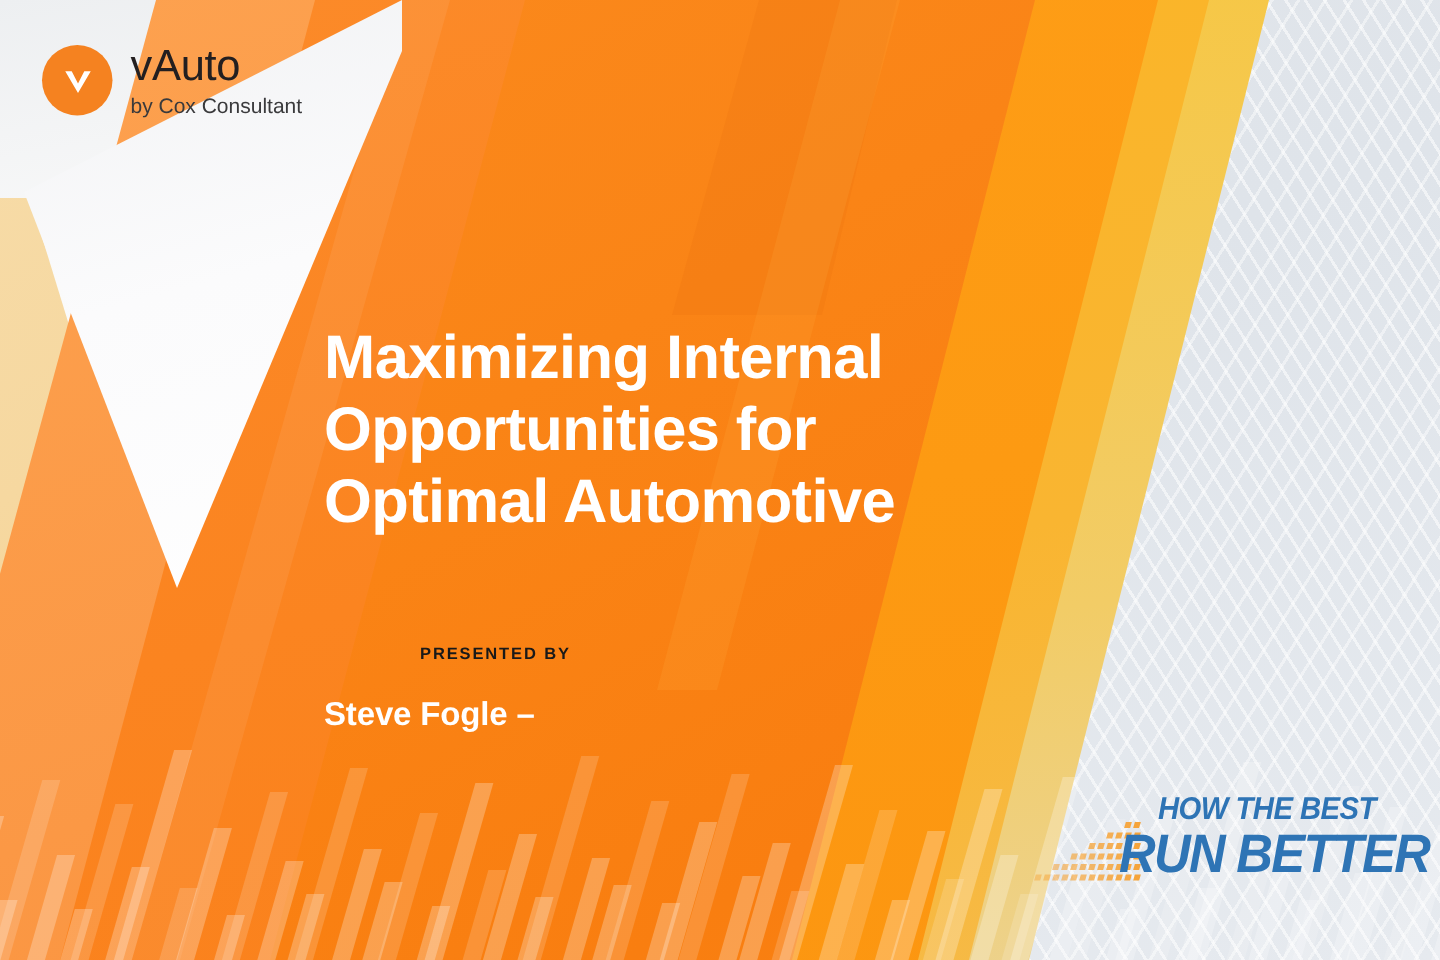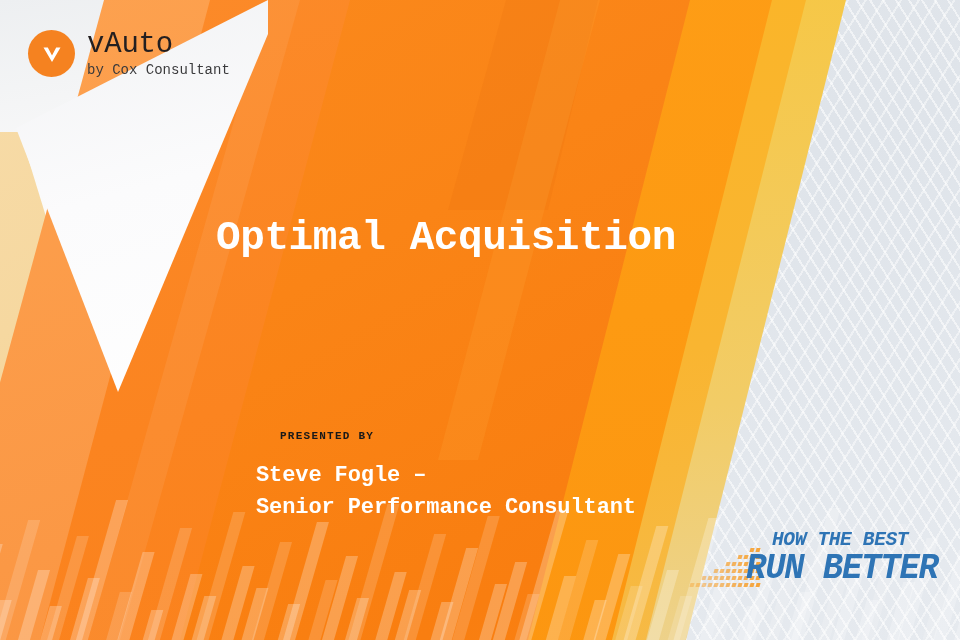--- a/index.html
+++ b/index.html
@@ -10,21 +10,20 @@
   body {
     font-family: "Liberation Sans", sans-serif;
   }
 
   .slide {
     position: relative;
     width: 960px;
     height: 640px;
     overflow: hidden;
     background: #E7EBEF;
-    font-family: Liberation Mono, monospace;
   }
 
   
   .bg-layer {
     position: absolute;
     top: 0; left: 0;
     width: 960px;
     height: 640px;
     pointer-events: none;
   }
@@ -221,21 +220,20 @@
   .presenter {
     position: absolute;
     left: 216px;
     top: 460px;
     width: 520px;
     color: #FFFFFF;
     font-size: 22px;
     font-weight: bold;
     line-height: 32px;
     letter-spacing: -0.1px;
-    margin-left: 40px;
   }
   .presenter .line { display: block; white-space: nowrap; }
 
   
   .tagline {
     position: absolute;
     left: 690px;
     top: 528px;
     width: 250px;
     height: 76px;
@@ -374,27 +372,28 @@
         <path d="M4.5 6.5 L13 21 L21.5 6.5 L17.2 6.5 L13 14.6 L8.8 6.5 Z" fill="#FFFFFF"></path>
       </svg>
     </div>
     <div class="logo-text">
       <div class="logo-title">vAuto</div>
       <div class="logo-sub">by Cox Consultant</div>
     </div>
   </div>
 
   <div class="headline">
-    <span class="line">Optimal Acquisition</span>
+    <span class="line">Maximizing Internal</span>
+    <span class="line">Opportunities for</span>
+    <span class="line">Optimal Automotive</span>
   </div>
 
   <div class="presented-by">PRESENTED BY</div>
   <div class="presenter">
     <span class="line">Steve Fogle –</span>
-    <span class="line">Senior Performance Consultant</span>
   </div>
 
   <div class="tagline">
     <div class="tagline-speed" id="speed-host">
         <i style="left: 60px; top: 0px; opacity: 0.908333;"></i>
         <i style="left: 66px; top: 0px; opacity: 0.954167;"></i>
         <i style="left: 48px; top: 7px; opacity: 0.816667;"></i>
         <i style="left: 54px; top: 7px; opacity: 0.8625;"></i>
         <i style="left: 60px; top: 7px; opacity: 0.908333;"></i>
         <i style="left: 66px; top: 7px; opacity: 0.954167;"></i>

